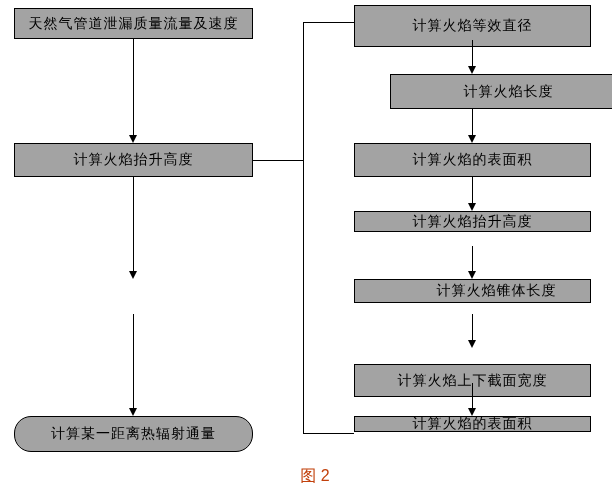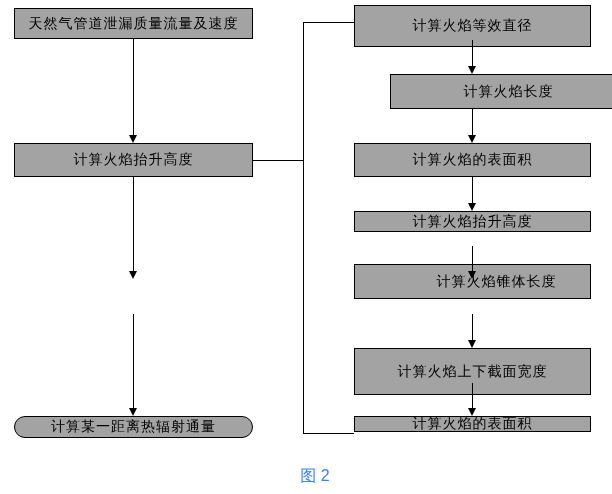--- a/index.html
+++ b/index.html
@@ -61,38 +61,38 @@
     border-top: 8px solid #000000;
   }
   .caption {
     position: absolute;
     left: 270px;
     top: 466px;
     width: 90px;
     text-align: center;
     font-family: "Liberation Sans", "DejaVu Sans", sans-serif;
     font-size: 16px;
-    color: #3b82f6;
+    color: #c2410c;
   }
 </style>
 </head>
 <body>
 
 <div id="canvas">
 
   <div class="flow-box col-left" style="top:8px;   height:31px;">天然气管道泄漏质量流量及速度</div>
   <div class="flow-box col-left" style="top:143px; height:34px;">计算火焰抬升高度</div>
-  <div class="flow-box col-left" style="top:416px; height:22px;border-radius:17px;">计算某一距离热辐射通量</div>
+  <div class="flow-box col-left" style="top:416px; height:36px;border-radius:17px;">计算某一距离热辐射通量</div>
 
   <div class="flow-box col-right" style="top:5px;   height:42px;">计算火焰等效直径</div>
   <div class="flow-box col-right" style="top:74px;  height:35px;margin-left:36px;">计算火焰长度</div>
   <div class="flow-box col-right" style="top:143px; height:34px;">计算火焰的表面积</div>
   <div class="flow-box col-right" style="top:211px; height:21px;">计算火焰抬升高度</div>
-  <div class="flow-box col-right" style="top:264px; height:35px;padding-left:48px;">计算火焰锥体长度</div>
-  <div class="flow-box col-right" style="top:348px; height:47px;">计算火焰上下截面宽度</div>
+  <div class="flow-box col-right" style="top:279px; height:24px;padding-left:48px;">计算火焰锥体长度</div>
+  <div class="flow-box col-right" style="top:364px; height:33px;">计算火焰上下截面宽度</div>
   <div class="flow-box col-right" style="top:416px; height:16px;">计算火焰的表面积</div>
 
   <div class="arrow" style="left:129px; top:39px;  height:104px;">
     <span class="shaft"></span>
     <span class="head"></span>
   </div>
   <div class="arrow" style="left:129px; top:177px; height:102px;">
     <span class="shaft"></span>
     <span class="head"></span>
   </div>

